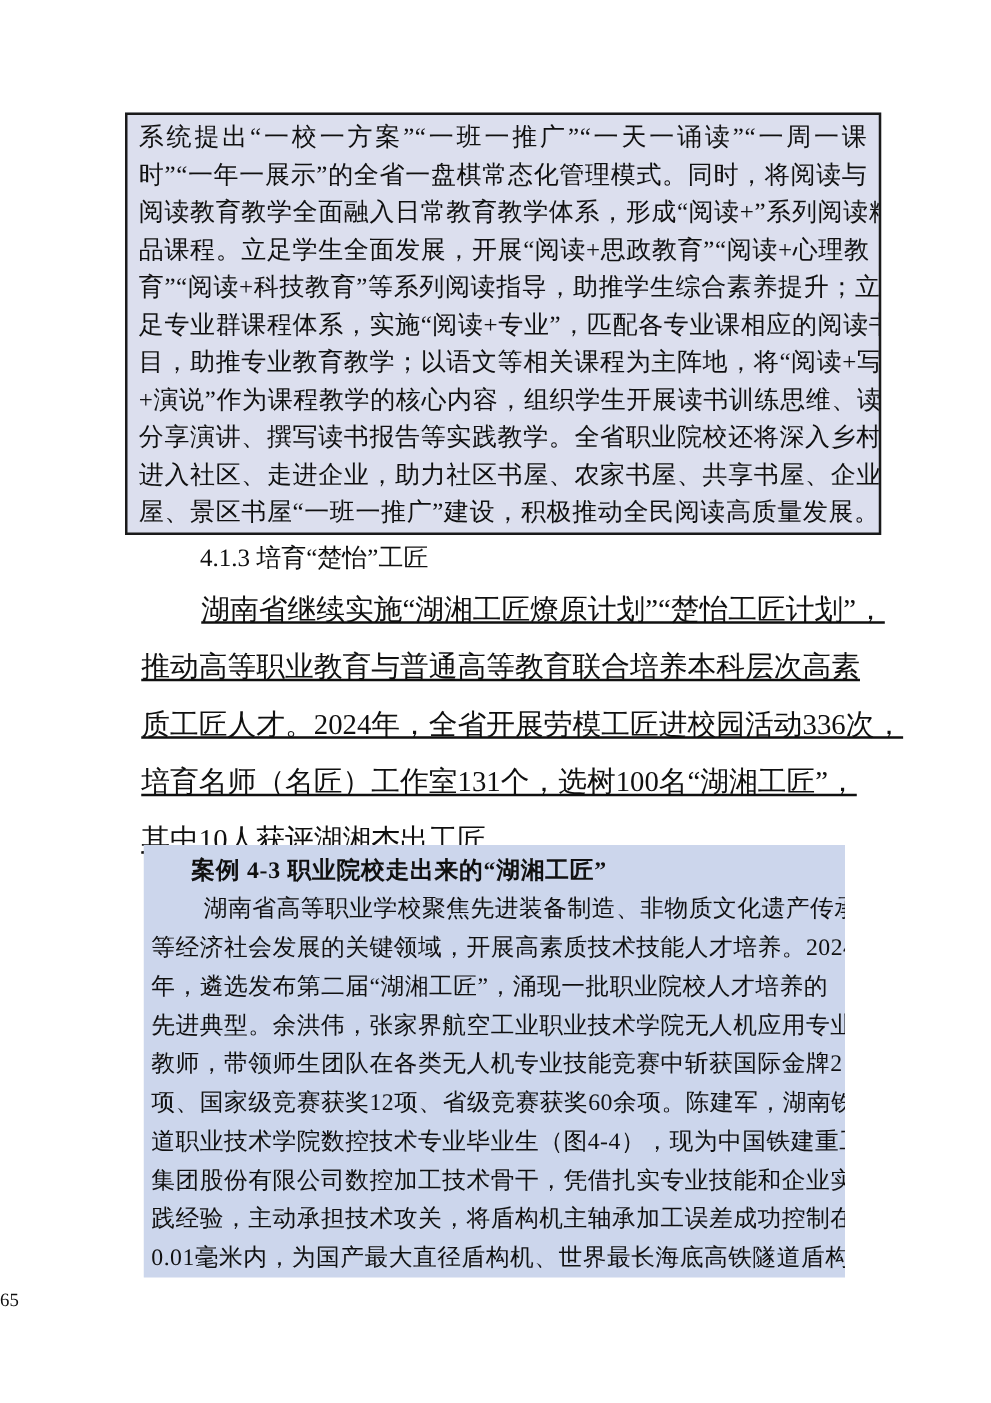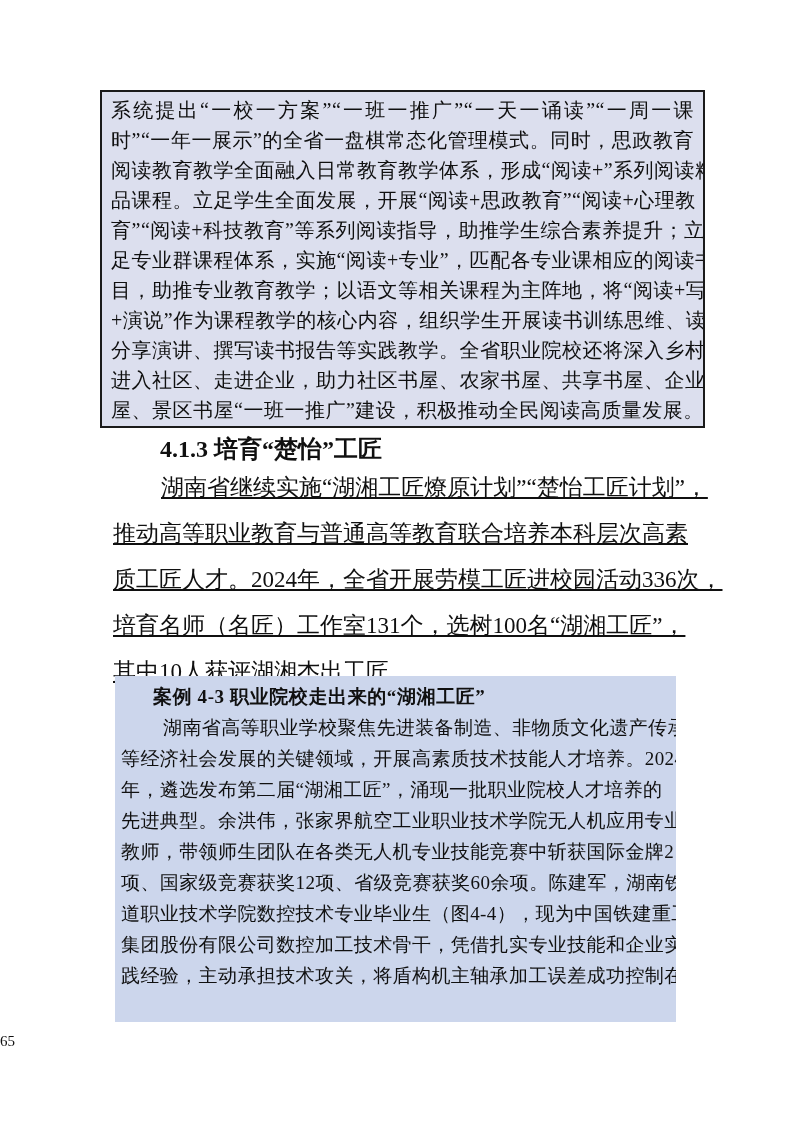--- a/index.html
+++ b/index.html
@@ -36,22 +36,22 @@
     white-space: normal;
     text-align: justify;
     text-align-last: justify;
     text-justify: inter-character;
   }
 
   
   .section-heading {
     position: absolute;
     left: 160px; top: 433px;
-    font-size: 24px;
-    font-weight: bold;
+    font-size: 20px;
+    font-weight: normal;
     white-space: nowrap;
   }
 
   
   .body-paragraph {
     position: absolute;
     left: 113px; top: 465px;
     width: 568px;
     text-decoration: underline;
   }
@@ -92,21 +92,21 @@
     font-size: 15px;
   }
 </style>
 </head>
 <body>
 
 <div class="page">
 
   <div class="top-box" style="background-color: rgb(220, 223, 238);">
     <div class="line stretch">系统提出“一校一方案”“一班一推广”“一天一诵读”“一周一课</div>
-    <div class="line stretch">时”“一年一展示”的全省一盘棋常态化管理模式。同时，思政教育</div>
+    <div class="line stretch">时”“一年一展示”的全省一盘棋常态化管理模式。同时，将阅读与</div>
     <div class="line stretch">阅读教育教学全面融入日常教育教学体系，形成“阅读+”系列阅读精</div>
     <div class="line stretch">品课程。立足学生全面发展，开展“阅读+思政教育”“阅读+心理教</div>
     <div class="line stretch">育”“阅读+科技教育”等系列阅读指导，助推学生综合素养提升；立</div>
     <div class="line stretch">足专业群课程体系，实施“阅读+专业”，匹配各专业课相应的阅读书</div>
     <div class="line stretch">目，助推专业教育教学；以语文等相关课程为主阵地，将“阅读+写作</div>
     <div class="line stretch">+演说”作为课程教学的核心内容，组织学生开展读书训练思维、读书</div>
     <div class="line stretch">分享演讲、撰写读书报告等实践教学。全省职业院校还将深入乡村、</div>
     <div class="line stretch">进入社区、走进企业，助力社区书屋、农家书屋、共享书屋、企业书</div>
     <div class="line">屋、景区书屋“一班一推广”建设，积极推动全民阅读高质量发展。</div>
   </div>
@@ -125,17 +125,18 @@
     <div class="line title">案例 4-3 职业院校走出来的“湖湘工匠”</div>
     <div class="line indent" style="text-indent:42px">湖南省高等职业学校聚焦先进装备制造、非物质文化遗产传承</div>
     <div class="line stretch">等经济社会发展的关键领域，开展高素质技术技能人才培养。2024</div>
     <div class="line stretch">年，遴选发布第二届“湖湘工匠”，涌现一批职业院校人才培养的</div>
     <div class="line stretch">先进典型。余洪伟，张家界航空工业职业技术学院无人机应用专业</div>
     <div class="line stretch">教师，带领师生团队在各类无人机专业技能竞赛中斩获国际金牌2</div>
     <div class="line stretch">项、国家级竞赛获奖12项、省级竞赛获奖60余项。陈建军，湖南铁</div>
     <div class="line stretch">道职业技术学院数控技术专业毕业生（图4-4），现为中国铁建重工</div>
     <div class="line stretch">集团股份有限公司数控加工技术骨干，凭借扎实专业技能和企业实</div>
     <div class="line stretch">践经验，主动承担技术攻关，将盾构机主轴承加工误差成功控制在</div>
+    <div class="line stretch">0.01毫米内，为国产最大直径盾构机、世界最长海底高铁隧道盾构</div>
   </div>
 
   <div class="page-number">65</div>
 
 </div>
 
 </body></html>

